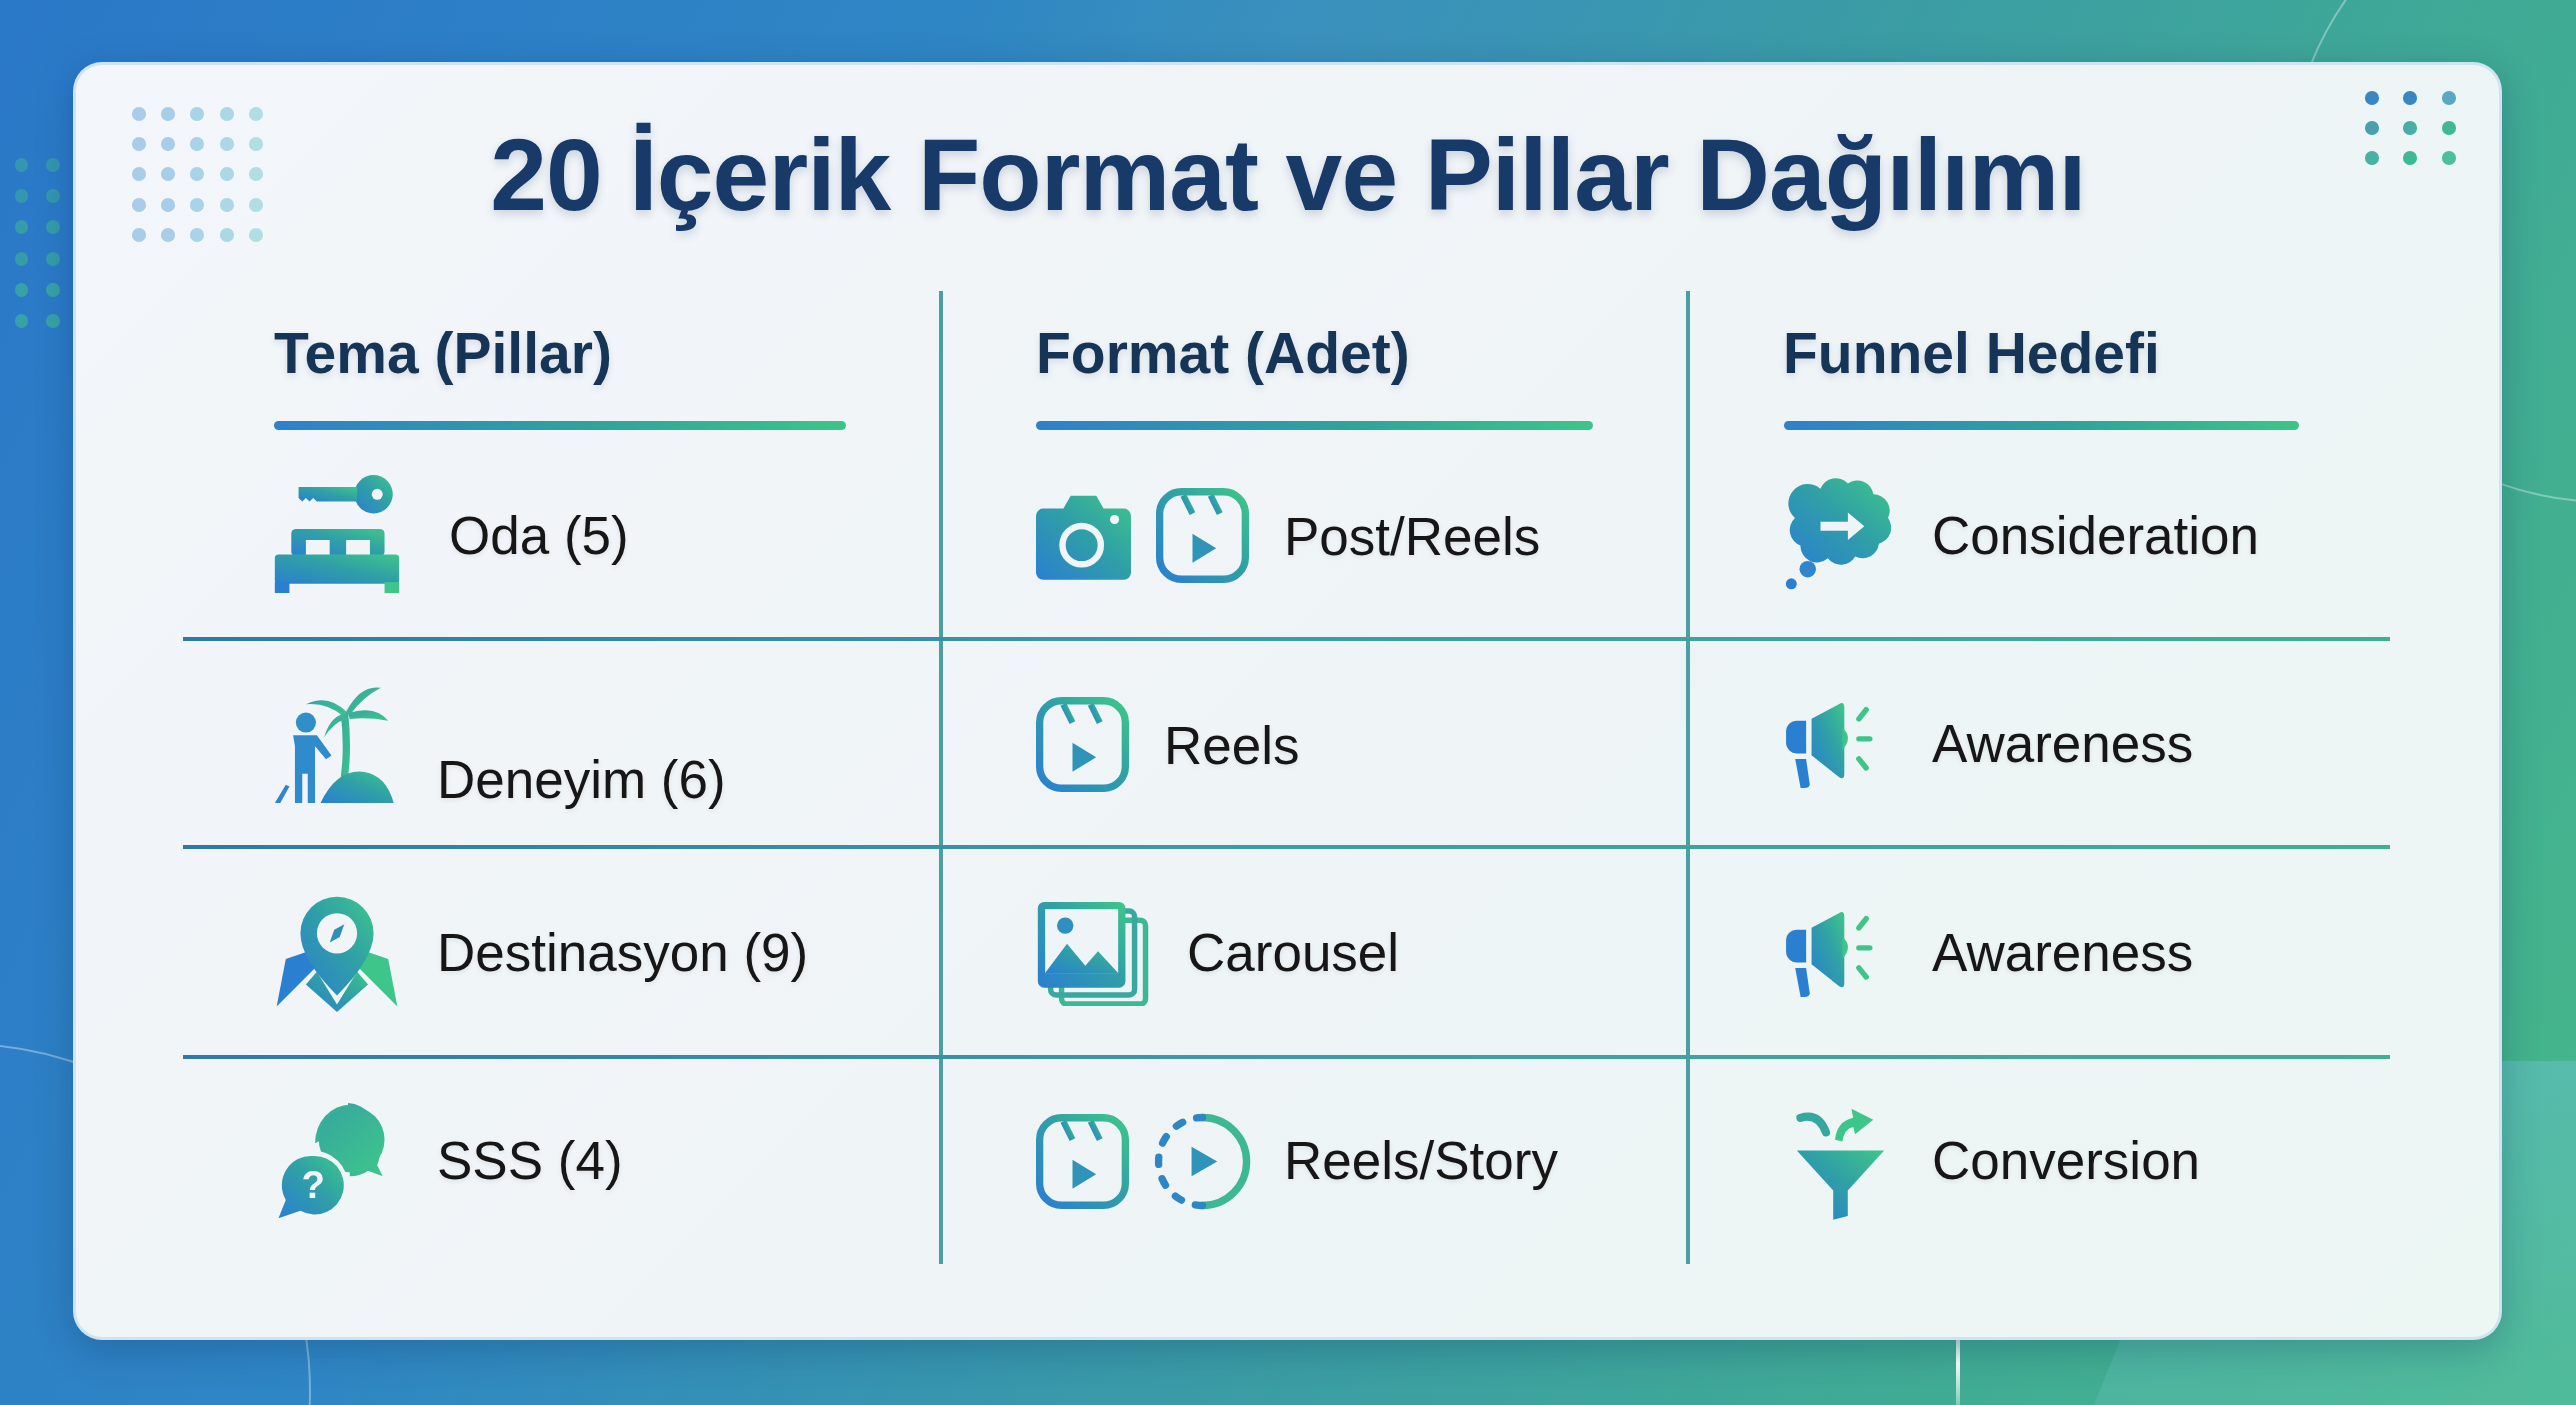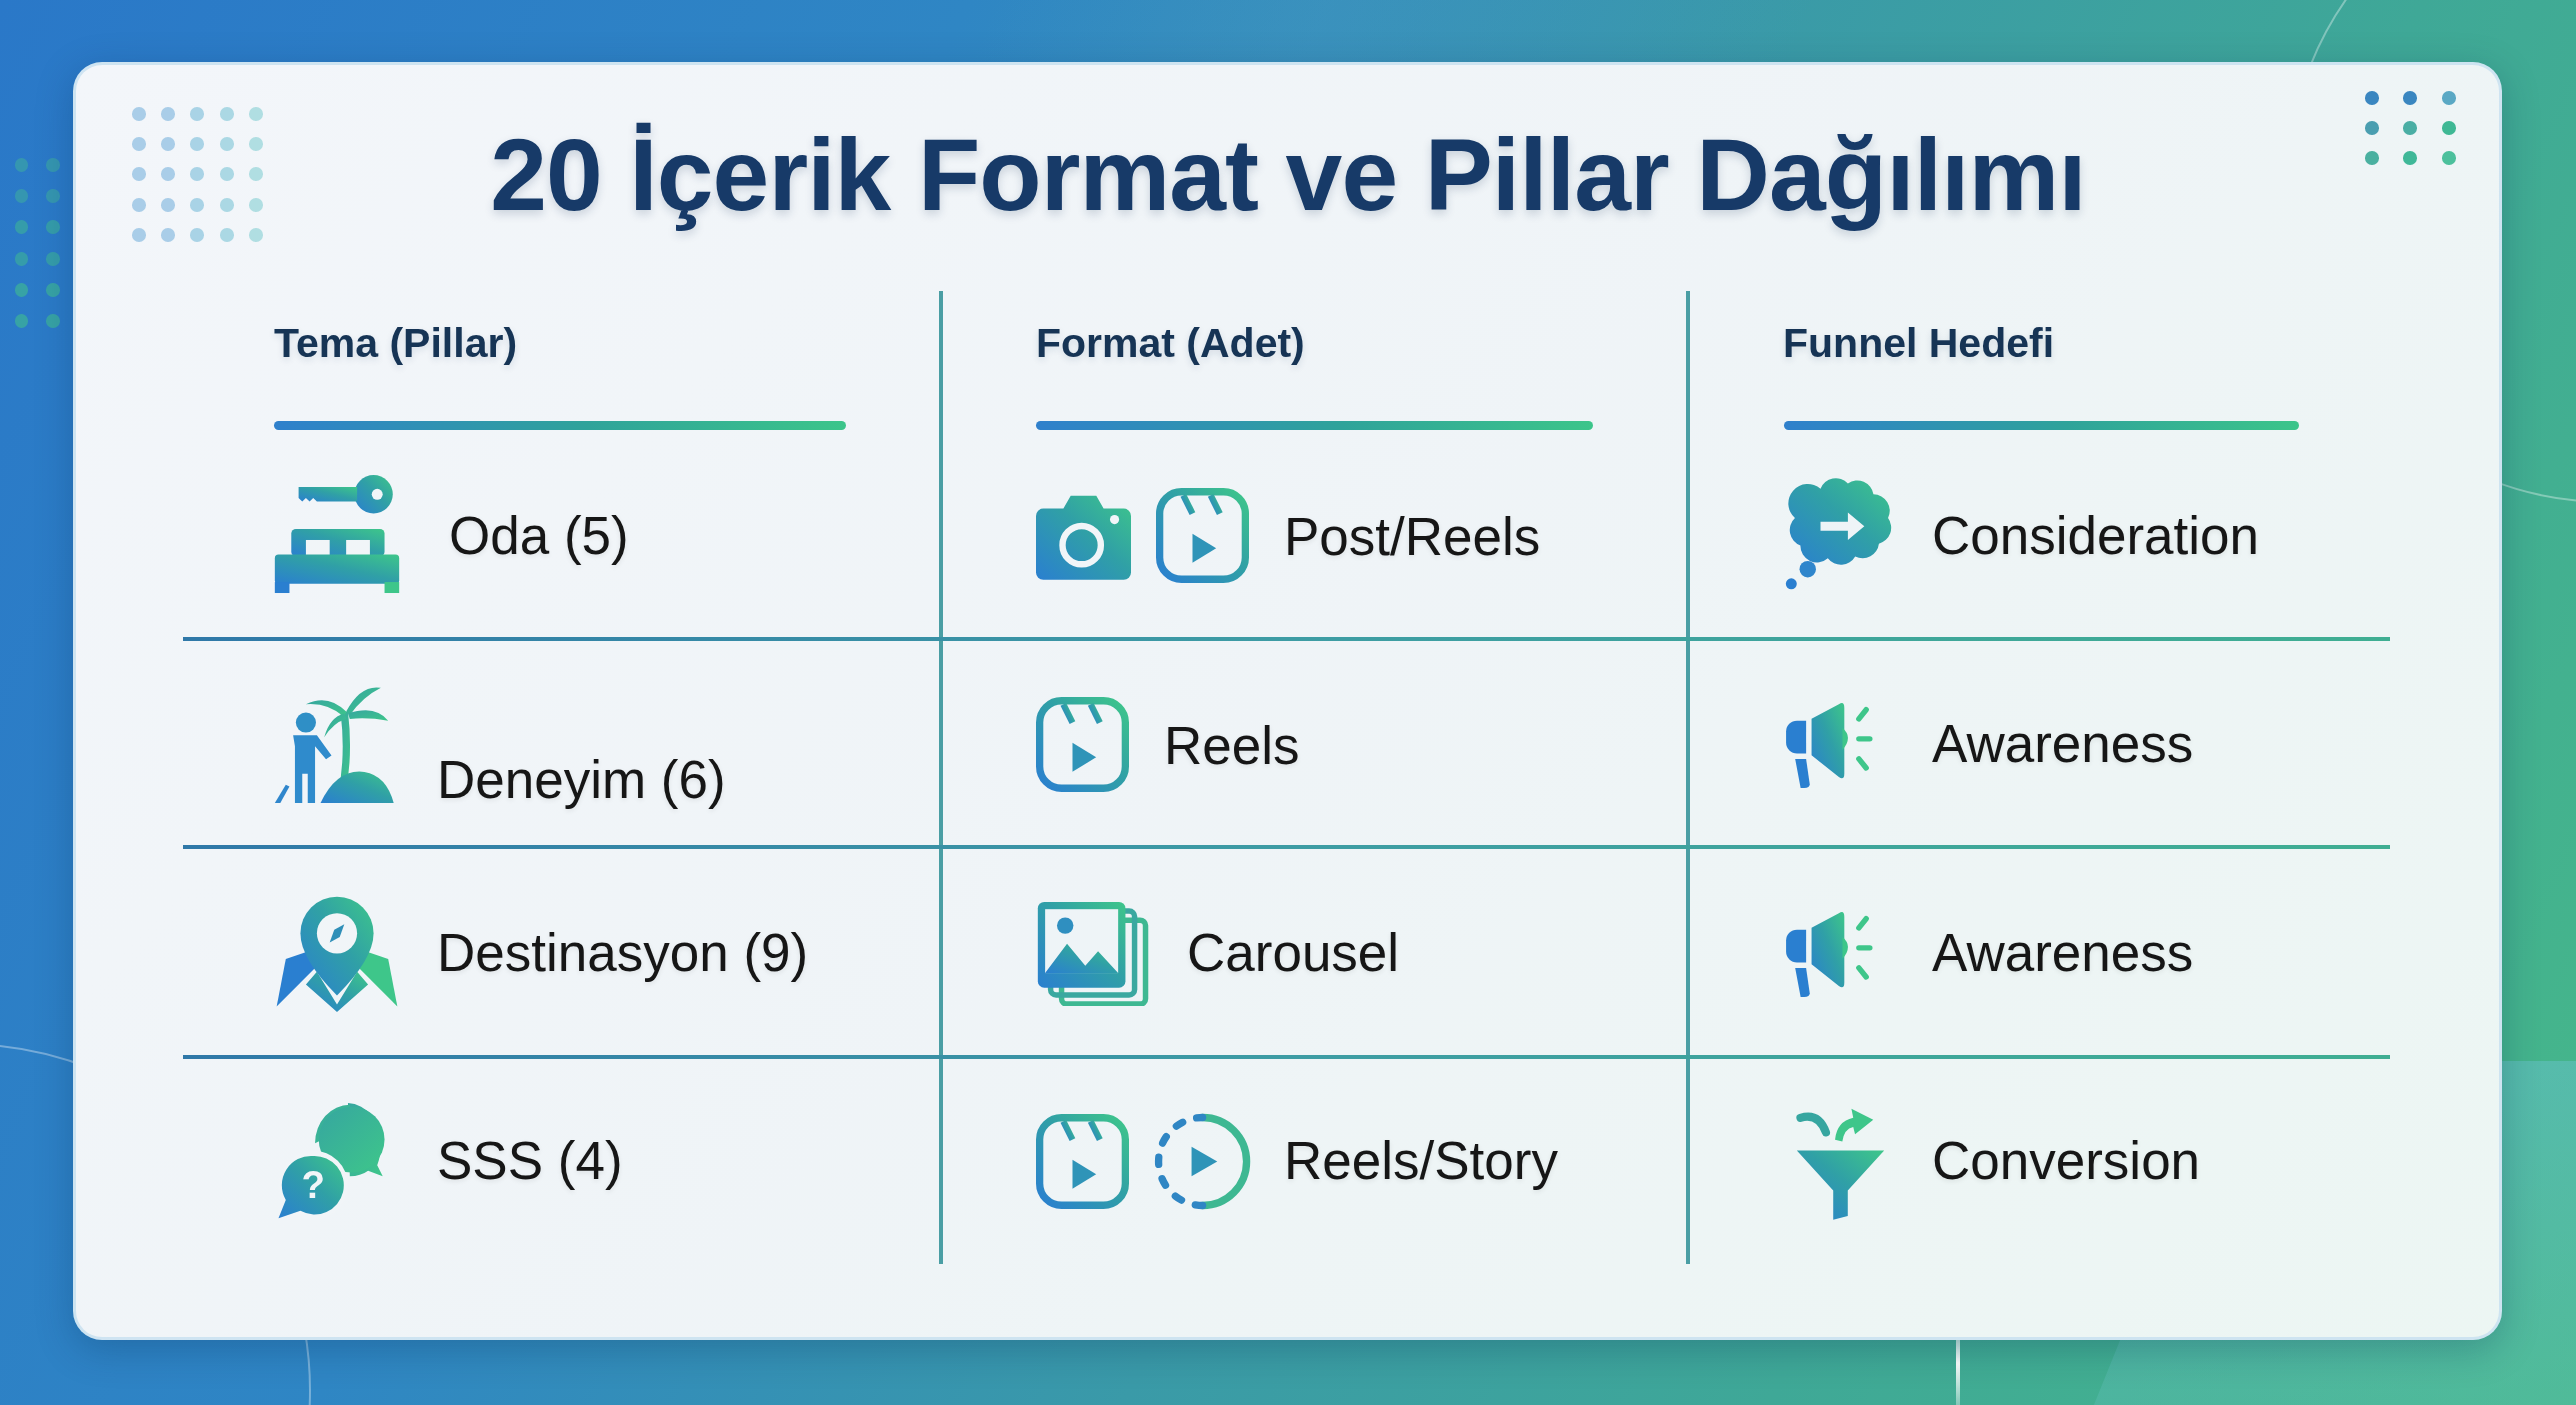--- a/index.html
+++ b/index.html
@@ -23,21 +23,21 @@
     background: linear-gradient(135deg, #f3f6fa 0%, #eff4f7 50%, #ecf6f3 100%);
     border: 3.7px solid rgba(200,225,240,0.85);
     box-shadow: 0 9.1px 37px rgba(0,40,80,0.25);
   }
   .title {
     position: absolute; left: 0; width: 2576px; top: 117px; text-align: center;
     font-size: 102px; font-weight: 700; color: #173a68; letter-spacing: -0.9px;
     text-shadow: 0 3.7px 9.1px rgba(20,50,90,0.18);
   }
   .col-head {
-    position: absolute; top: 320px; font-size: 41px; font-weight: 700; color: #163455;
+    position: absolute; top: 320px; font-size: 57px; font-weight: 700; color: #163455;
     text-shadow: 0 2.7px 7.3px rgba(20,50,90,0.12);
   }
   .underline {
     position: absolute; top: 421px; height: 9.1px; border-radius: 4.6px;
     background: linear-gradient(90deg, #2f80cc, #2fa39a 55%, #3cc58a);
   }
   .hline { position: absolute; left: 183px; width: 2207px; height: 3.7px; background: linear-gradient(90deg, #2f78a8, #3d9ca4 50%, #3fae92); }
   .vline { position: absolute; top: 291px; width: 3.7px; height: 973px; background: #4a9ea4; }
   .cell-text {
     position: absolute; font-size: 53px; color: #161616; line-height: 1;

